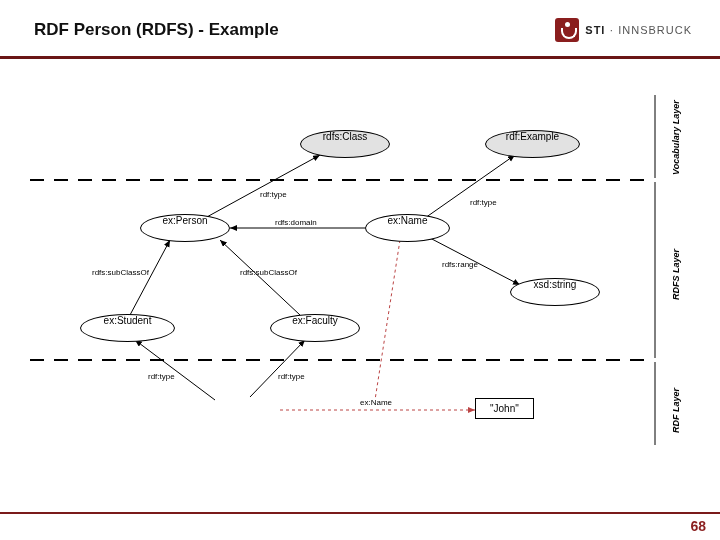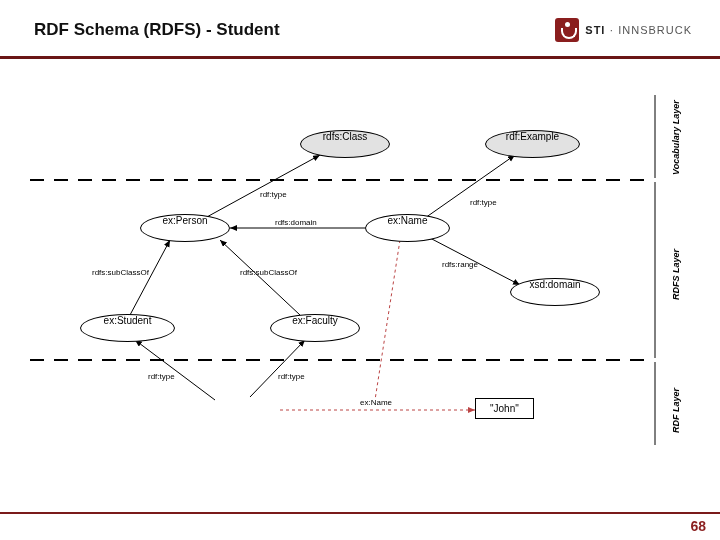--- a/index.html
+++ b/index.html
@@ -120,21 +120,21 @@
     position: absolute;
     top: 0; left: 0;
     width: 100%; height: 100%;
     pointer-events: none;
   }
 </style>
 </head>
 <body>
 
 <div class="header">
-  <div class="title">RDF Schema (RDFS) - Student</div>
+  <div class="title">RDF Person (RDFS) - Example</div>
   <div class="logo">
     <div class="logo-mark"></div>
     <div class="logo-text">
       <b>STI</b><span> · INNSBRUCK</span>
     </div>
   </div>
 </div>
 <hr class="hr-dark">
 
 <div class="diagram">
@@ -184,21 +184,21 @@
       <span>rdf:Example</span>
     </div>
 
   <div class="node" style="left:110px; top:124px; width:90px; height:28px;">
       <span>ex:Person</span>
     </div>
   <div class="node" style="left:335px; top:124px; width:85px; height:28px;">
       <span>ex:Name</span>
     </div>
   <div class="node" style="left:480px; top:188px; width:90px; height:28px;">
-      <span>xsd:domain</span>
+      <span>xsd:string</span>
     </div>
   <div class="node" style="left:240px; top:224px; width:90px; height:28px;">
       <span>ex:Faculty</span>
     </div>
   <div class="node" style="left:50px; top:224px; width:95px; height:28px;">
       <span>ex:Student</span>
     </div>
 
   <div class="rect" style="left:445px; top:308px;">
       <span>"John"</span>

